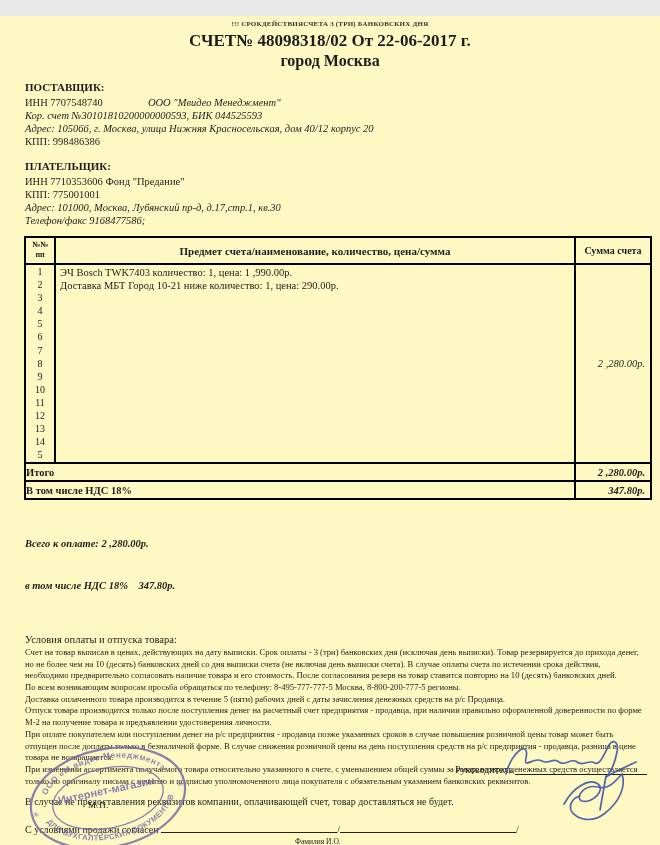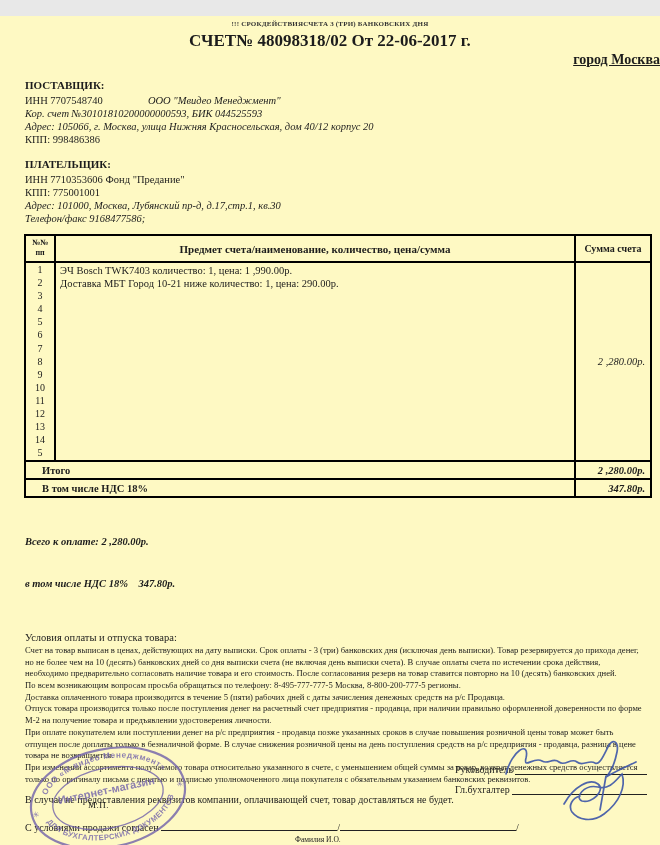--- a/index.html
+++ b/index.html
@@ -3,21 +3,21 @@
 <meta charset="utf-8">
 <style>
   html,body { margin:0; padding:0; background:#e8e8e8; }
   .page {
     position:relative; width:660px; height:845px; margin:16px auto;
     background:#fef9c3; overflow:hidden;
     font-family:"Liberation Serif", serif; color:#1c1c1c;
   }
   .top-note { padding-top:4px; text-align:center; font-size:7px; font-weight:bold; color:#333; letter-spacing:.2px; }
   .title { text-align:center; font-size:17px; font-weight:bold; margin-top:3px; }
-  .city  { text-align:right; font-size:14px; font-weight:bold; margin-top:1px;text-decoration:underline; }
+  .city  { text-align:center; font-size:16px; font-weight:bold; margin-top:1px; }
 
   .block { margin:0 15px 0 25px; font-size:10.5px; }
   .supplier { margin-top:11px; }
   .payer    { margin-top:12px; }
   .b-head { font-weight:bold; font-size:11px; margin-bottom:3px; }
   .line { line-height:13px; }
   .it { font-style:italic; }
   .inn-name { margin-left:45px; font-style:italic; }
 
   .invoice-table { margin:9px 0 0 24px; width:628px; border:2px solid #000; box-sizing:border-box; }
@@ -25,21 +25,21 @@
   .th-num  { width:30px; border-right:2px solid #000; text-align:center; font-weight:bold; font-size:8px; line-height:1.25; padding-top:2px; box-sizing:border-box; }
   .th-item { flex:1; display:flex; align-items:center; justify-content:center; font-weight:bold; font-size:11px; }
   .th-sum  { width:76px; border-left:2px solid #000; display:flex; align-items:center; justify-content:center; font-weight:bold; font-size:10px; box-sizing:border-box; }
   .t-body { display:flex; height:197px; }
   .tb-num { width:30px; border-right:2px solid #000; text-align:center; font-size:10px; box-sizing:border-box; }
   .tb-num div { line-height:13.1px; }
   .tb-items { flex:1; padding:1px 0 2px 4px; font-size:10.5px; }
   .tb-items div { line-height:13.1px; }
   .tb-sum { width:76px; border-left:2px solid #000; display:flex; align-items:center; justify-content:flex-end; padding-right:5px; font-style:italic; font-size:10.5px; box-sizing:border-box; }
   .t-foot { display:flex; border-top:2px solid #000; height:16px; align-items:stretch; }
-  .tf-label { flex:1; font-weight:bold; font-size:10.5px; padding-left:16px; display:flex; align-items:center; }
+  .tf-label { flex:1; font-weight:bold; font-size:10.5px; padding-left:0; display:flex; align-items:center; }
   .tf-value { width:76px; border-left:2px solid #000; font-weight:bold; font-style:italic; font-size:10.5px; display:flex; align-items:center; justify-content:flex-end; padding-right:5px; box-sizing:border-box; }
 
   .totals { margin:9px 0 0 25px; font-weight:bold; font-style:italic; font-size:10.5px; line-height:14px; white-space:pre-wrap; }
 
   .terms-head { margin:13px 0 2px 25px; font-weight:normal; font-size:10.5px; }
   .terms { margin:0 14px 0 25px; font-size:8.6px; line-height:1.36; }
   .terms p { margin:0; }
 
   .note { margin:9px 14px 0 25px; font-size:10px; }
 
@@ -167,24 +167,20 @@
       </g>
     </svg>
   </div>
   <div class="mp-label">М.П.</div>
 
   <div class="sig-block">
     <div class="sig-row">
       <span>Руководитель</span>
       <span class="ln"></span>
     </div>
-    <div class="sig-row">
-      <span>Гл.бухгалтер</span>
-      <span class="ln"></span>
-    </div>
   </div>
   <svg class="ink-svg" width="180" height="100" viewBox="0 0 180 100">
     <g stroke="#3d56a8" stroke-width="1.7" fill="none" stroke-linecap="round" opacity="0.9">
       <path d="M28,42 C34,18 52,8 48,26 C45,38 56,24 64,29 C70,33 75,25 81,30 C87,35 93,25 99,30 C105,35 111,27 117,31 C122,34 127,20 131,13 C135,7 141,9 139,20 C137,30 133,40 128,45 C140,38 150,34 158,30"></path>
       <path d="M86,72 C96,54 112,46 120,52 C128,58 114,72 104,69 C96,66 106,52 120,55 C132,58 138,48 144,42 C148,54 142,70 126,82 C114,91 100,88 94,80 C90,74 94,66 102,64"></path>
       <path d="M128,44 L122,78"></path>
     </g>
   </svg>
 
 </div>

